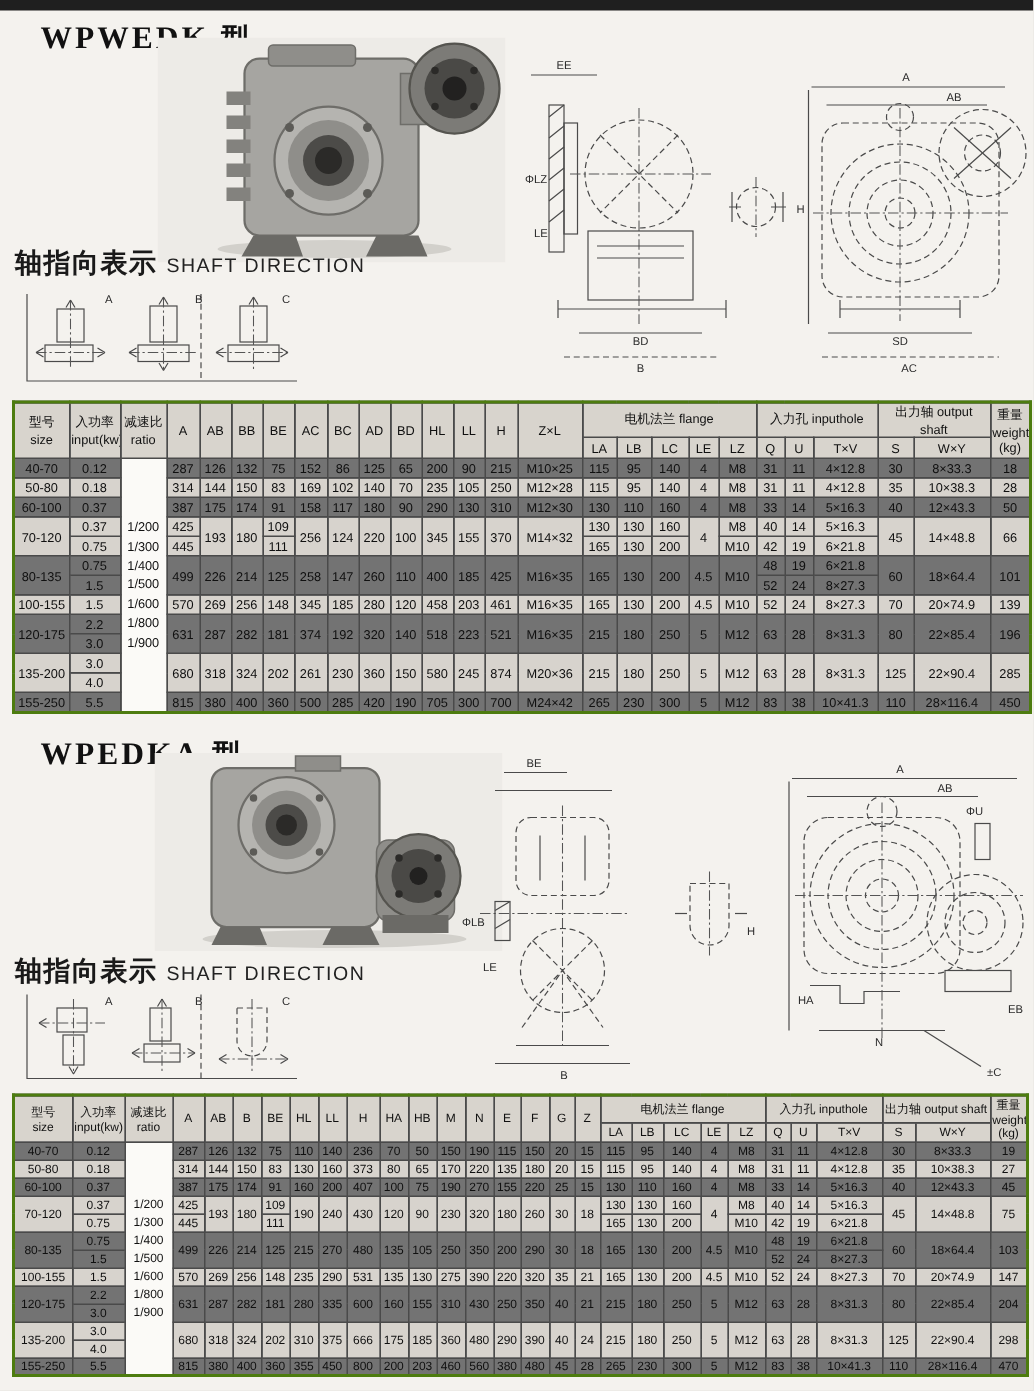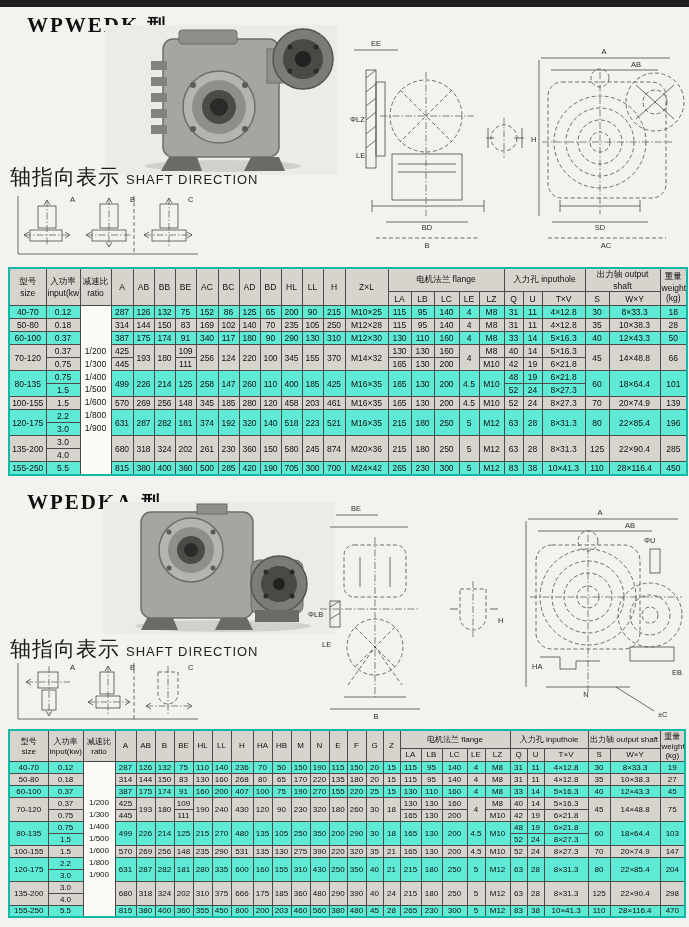--- a/index.html
+++ b/index.html
@@ -3,27 +3,27 @@
 <meta charset="utf-8">
 <style>
   html,body{margin:0;padding:0;background:#e8e6e2;}
   .page{position:relative;width:689px;height:927px;background:#f4f2ee;overflow:hidden;
         font-family:"Liberation Sans","DejaVu Sans",sans-serif;color:#1a1a1a;}
   .topbar{position:absolute;left:0;top:0;width:689px;height:7px;background:#1f1f1f;}
   .model-title{position:absolute;font-family:"Liberation Serif","DejaVu Serif",serif;
         font-weight:bold;font-size:21px;letter-spacing:2px;color:#111;}
   .model-title .suffix{font-size:19px;letter-spacing:0;margin-left:8px;}
   .shaft-label{position:absolute;white-space:nowrap;}
-  .shaft-label .zh{font-weight:normal;font-size:21px;letter-spacing:1px;}
+  .shaft-label .zh{font-weight:bold;font-size:18px;letter-spacing:1px;}
   .shaft-label .en{font-size:13px;letter-spacing:1px;margin-left:6px;color:#222;}
   .abs{position:absolute;}
   svg{display:block;}
   
-  table.spec{position:absolute;border-collapse:collapse;table-layout:fixed;background:#5eead4;
-        border:2px solid #14b8a6;}
+  table.spec{position:absolute;border-collapse:collapse;table-layout:fixed;background:#737373;
+        border:2px solid #4d7c0f;}
   table.spec th,table.spec td{border:1px solid #4a4a4a;text-align:center;vertical-align:middle;
         padding:0 1px;white-space:pre-line;overflow:hidden;color:#101010;}
   table.spec th{background:#d8d4cd;font-weight:normal;}
   table.spec tr.shade td{background:#d7d3cd;}
   table.spec td.ratio{background:#fbfaf7 !important;line-height:1.5;}
   table.t1{left:8px;top:267px;width:678px;font-size:8.5px;}
   table.t1 thead tr:first-child{height:19px;}
   table.t1 thead tr:last-child{height:14px;}
   table.t1 tbody tr{height:13px;}
   table.t2{left:8px;top:729px;width:678px;font-size:8px;}
@@ -303,21 +303,21 @@
           <td>10×38.3</td>
           <td>28</td>
         </tr>
         <tr>
           <td>60-100</td>
           <td>0.37</td>
           <td>387</td>
           <td>175</td>
           <td>174</td>
           <td>91</td>
-          <td>340</td>
+          <td>158</td>
           <td>117</td>
           <td>180</td>
           <td>90</td>
           <td>290</td>
           <td>130</td>
           <td>310</td>
           <td>M12×30</td>
           <td>130</td>
           <td>110</td>
           <td>160</td>
@@ -753,21 +753,21 @@
         </tr>
         <tr class="shade">
           <td>50-80</td>
           <td>0.18</td>
           <td>314</td>
           <td>144</td>
           <td>150</td>
           <td>83</td>
           <td>130</td>
           <td>160</td>
-          <td>268</td>
+          <td>373</td>
           <td>80</td>
           <td>65</td>
           <td>170</td>
           <td>220</td>
           <td>135</td>
           <td>180</td>
           <td>20</td>
           <td>15</td>
           <td>115</td>
           <td>95</td>

